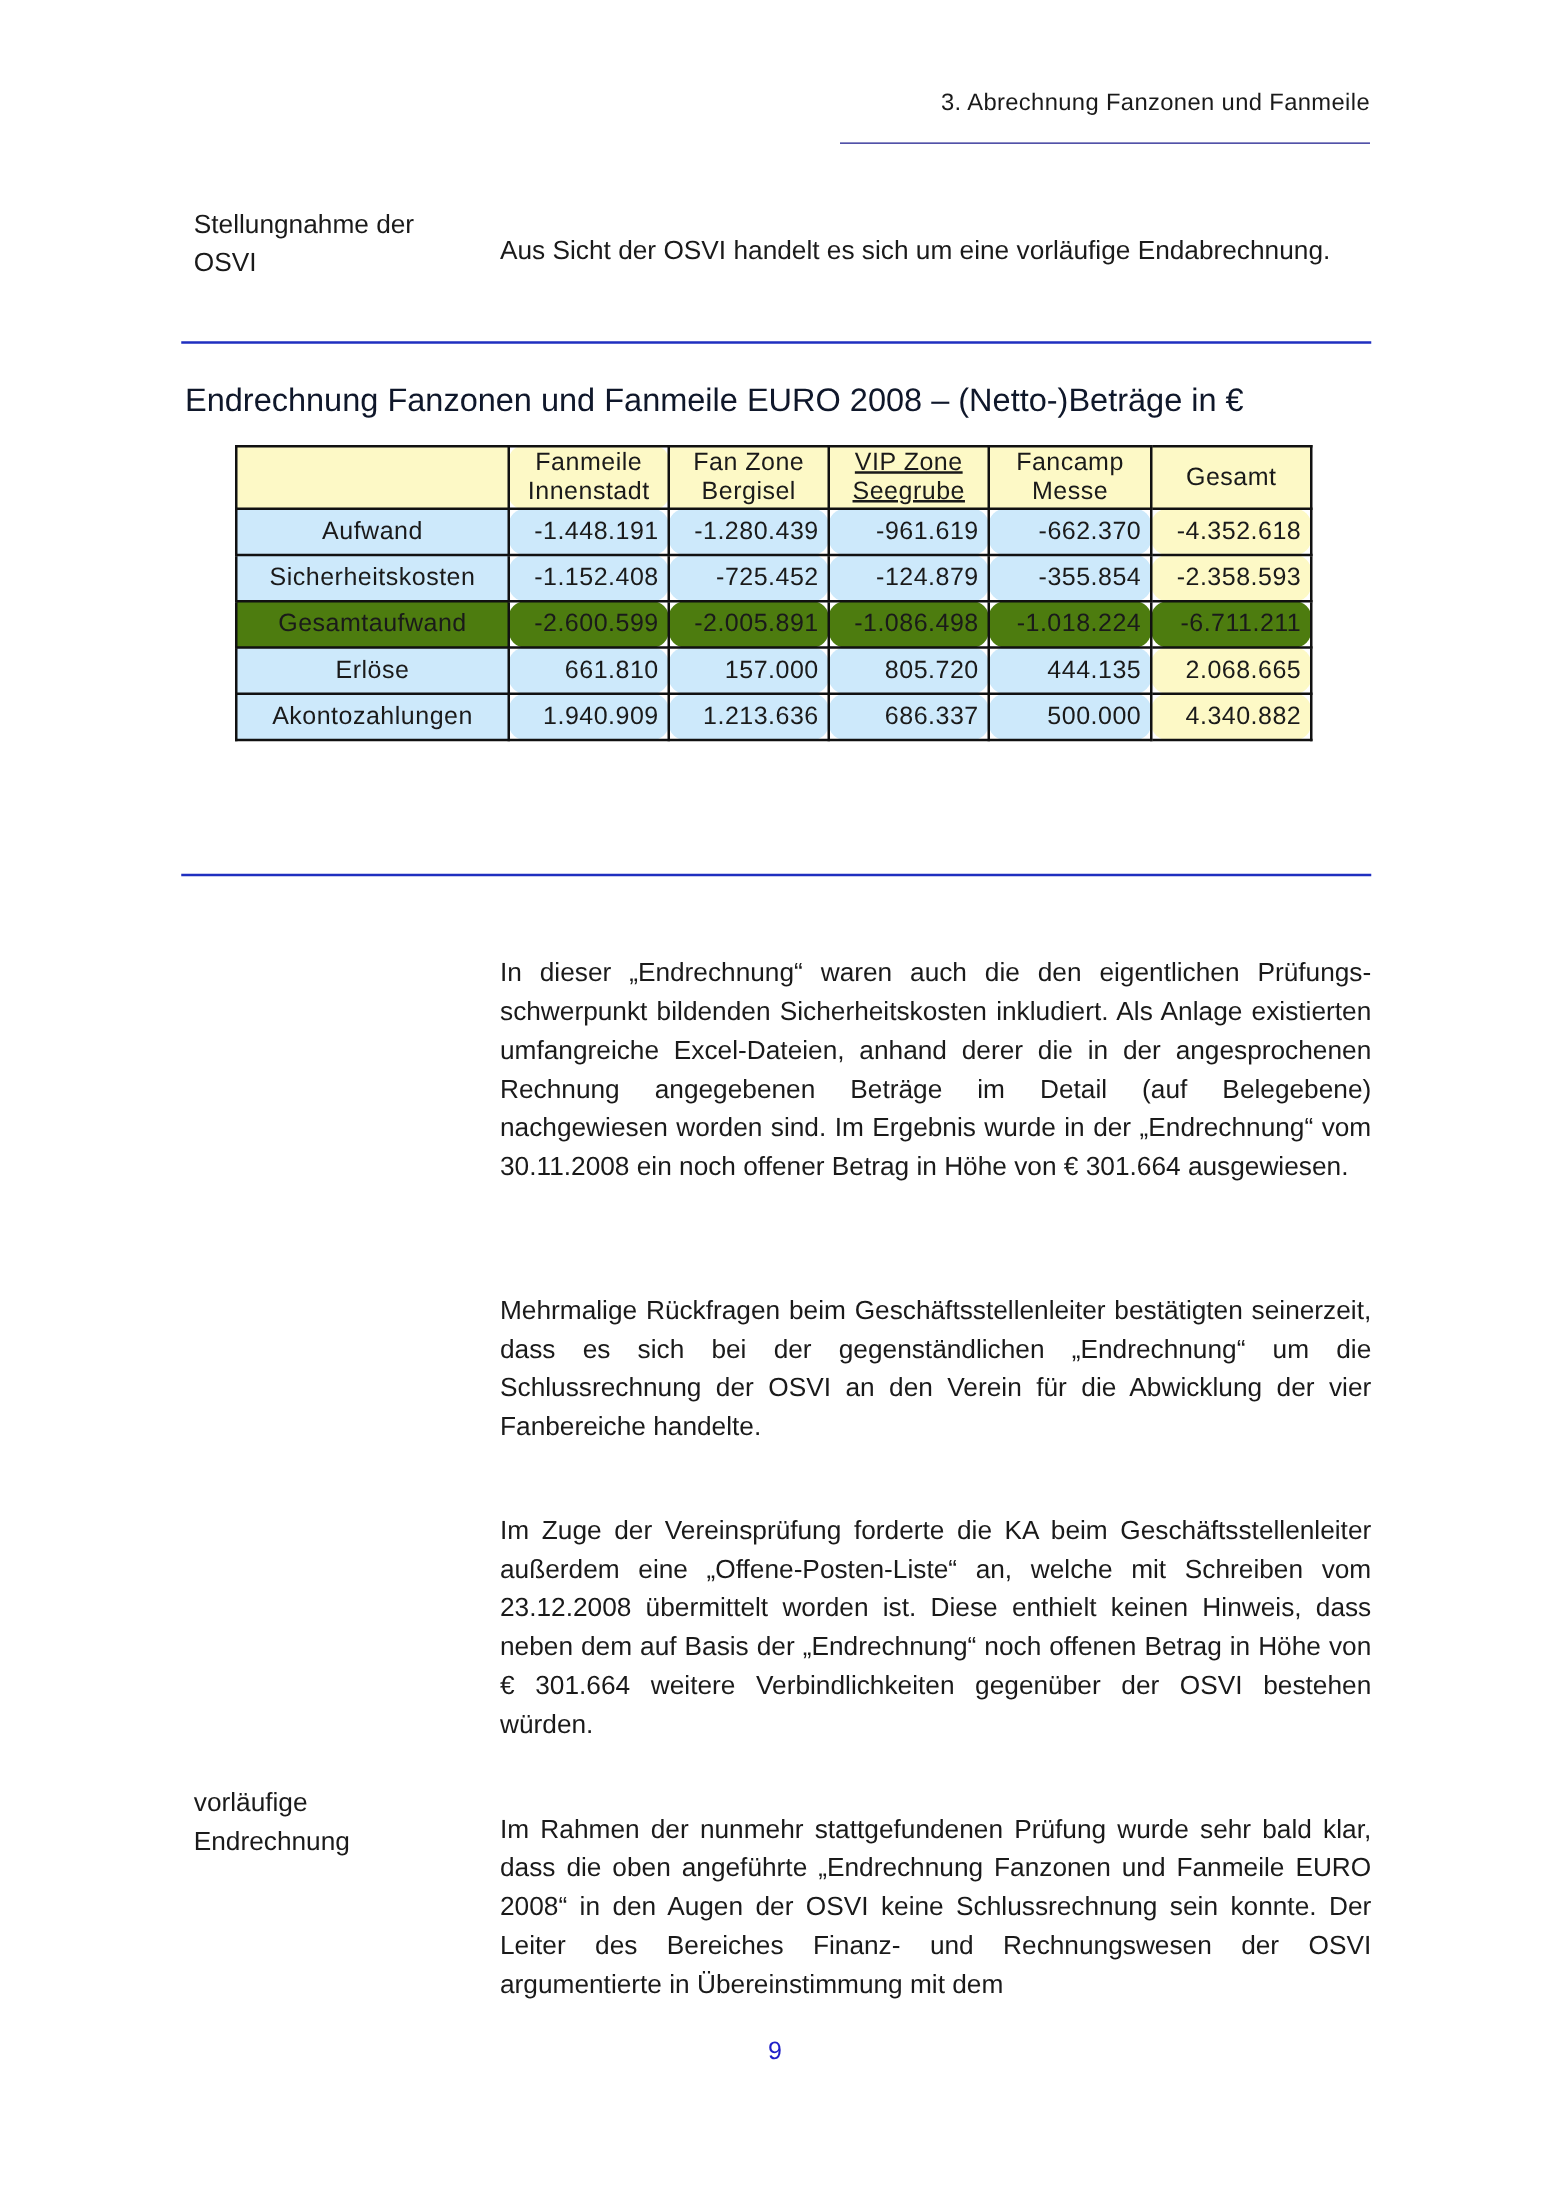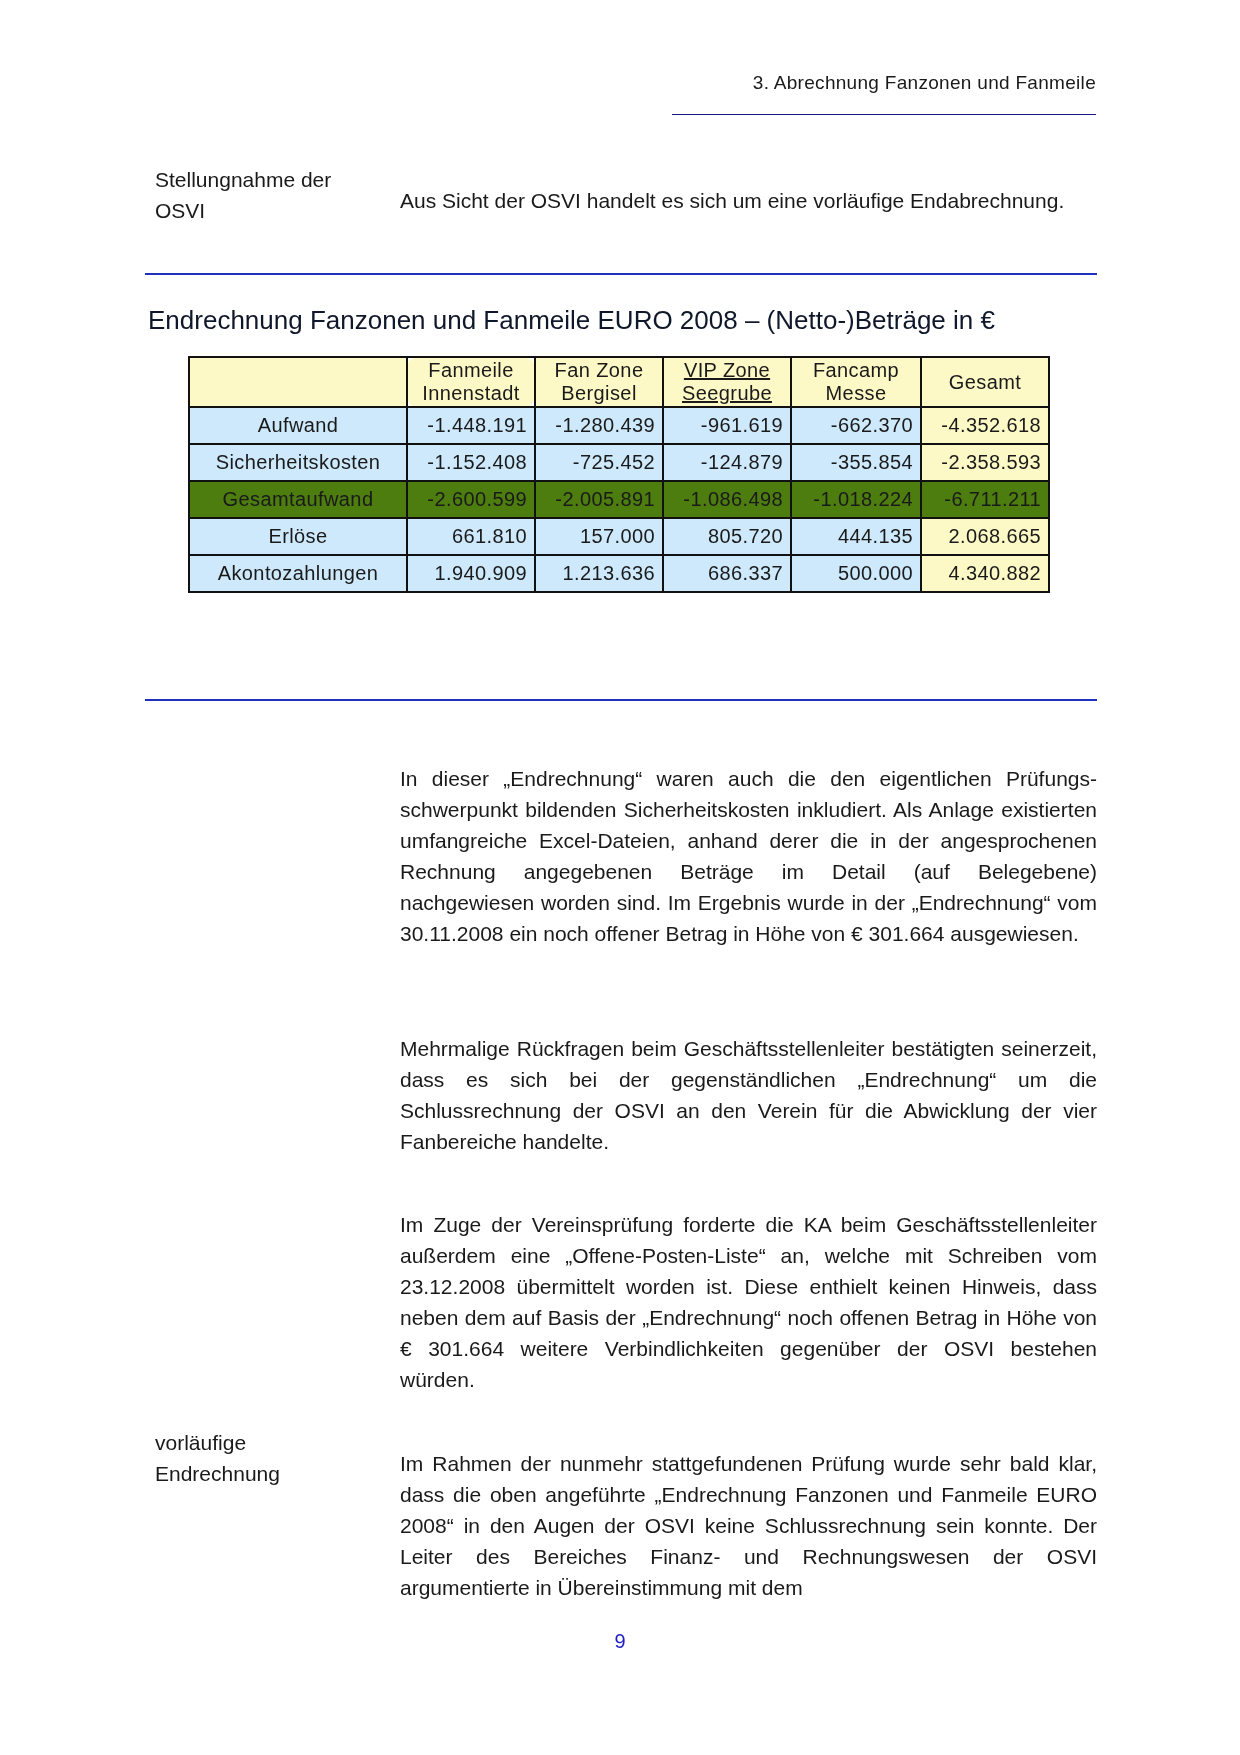--- a/index.html
+++ b/index.html
@@ -12,21 +12,21 @@
   .side { position: absolute; left: 0; top: 0; width: 220px; font-size: 21px; line-height: 31px; }
   .body { position: absolute; left: 245px; top: 0; width: 697px; font-size: 21px; line-height: 31px;
           text-align: justify; margin-top: 21px; }
   .rule { position: absolute; left: 145px; width: 952px; height: 0; border-top: 2px solid #1f2fc0; }
   .caption { position: absolute; left: 148px; top: 305px; font-size: 26px; color: #0f172a; }
   table.fin { position: absolute; left: 188px; top: 356px; border-collapse: collapse;
               font-size: 20px; letter-spacing: 0.4px; }
   table.fin td { border: 2px solid #111; padding: 0 7px; height: 35px; }
   table.fin tr.hdr td { height: 48px; text-align: center; line-height: 23px; background: #fdf9c6; }
   td.lbl { width: 202px; text-align: center; }
-  td.num { text-align: right; }
+  td.num { text-align: right; border-radius: 13px; }
   .c1 { width: 112px; border-radius: 11px; } .c2 { width: 112px; } .c3 { width: 112px; text-decoration: underline; } .c4 { width: 114px; } .c5 { width: 112px; }
   tr.blue td { background: #cde9fb; }
   tr.blue td.tot { background: #fdf9c6; }
   tr.yellow td { background: #4d7c0f; }
   tr.two td { height: 46px; line-height: 23px; }
   .pageno { position: absolute; left: 0; width: 1240px; top: 1630px; text-align: center;
             font-size: 20px; color: #1f1fc8; }
 </style>
 </head>
 <body>

